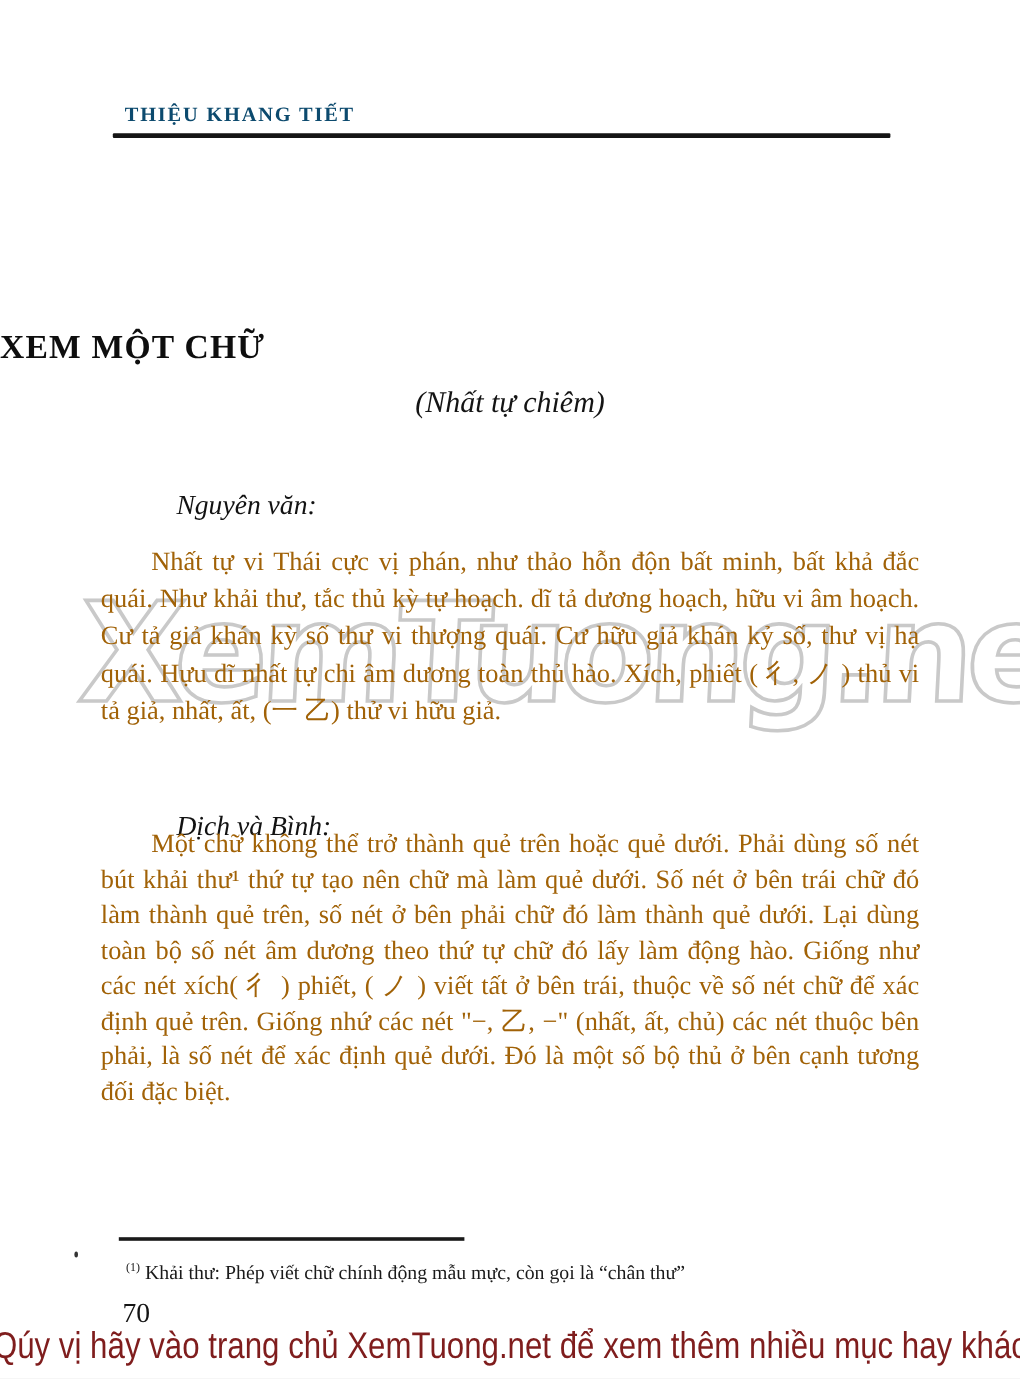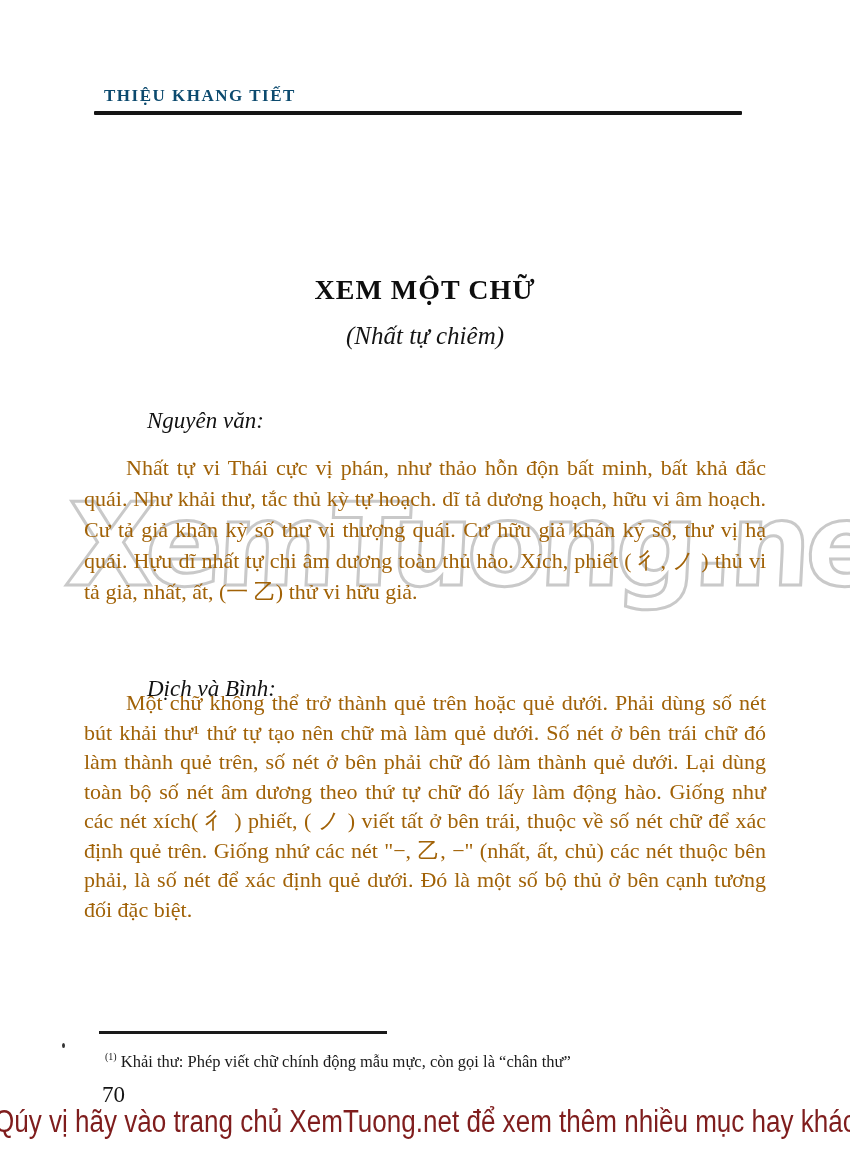--- a/index.html
+++ b/index.html
@@ -18,21 +18,21 @@
     font-size:17px;font-weight:bold;letter-spacing:1.5px;
     color:#0c4a6e;
   }
   .header-rule{
     position:absolute;top:111px;left:94px;width:648px;height:4px;
     background:#151515;border-radius:1px;
   }
   
   .title{
     position:absolute;top:274px;left:0;width:100%;
-    text-align:center;font-size:28px;font-weight:bold;letter-spacing:1px;
+    text-align:left;font-size:28px;font-weight:bold;letter-spacing:1px;
     color:#0e0e0e;
   }
   .subtitle{
     position:absolute;top:322px;left:0;width:100%;
     text-align:center;font-size:25px;font-style:italic;
     color:#141414;
   }
   
   .sec-heading{
     position:absolute;left:147px;

